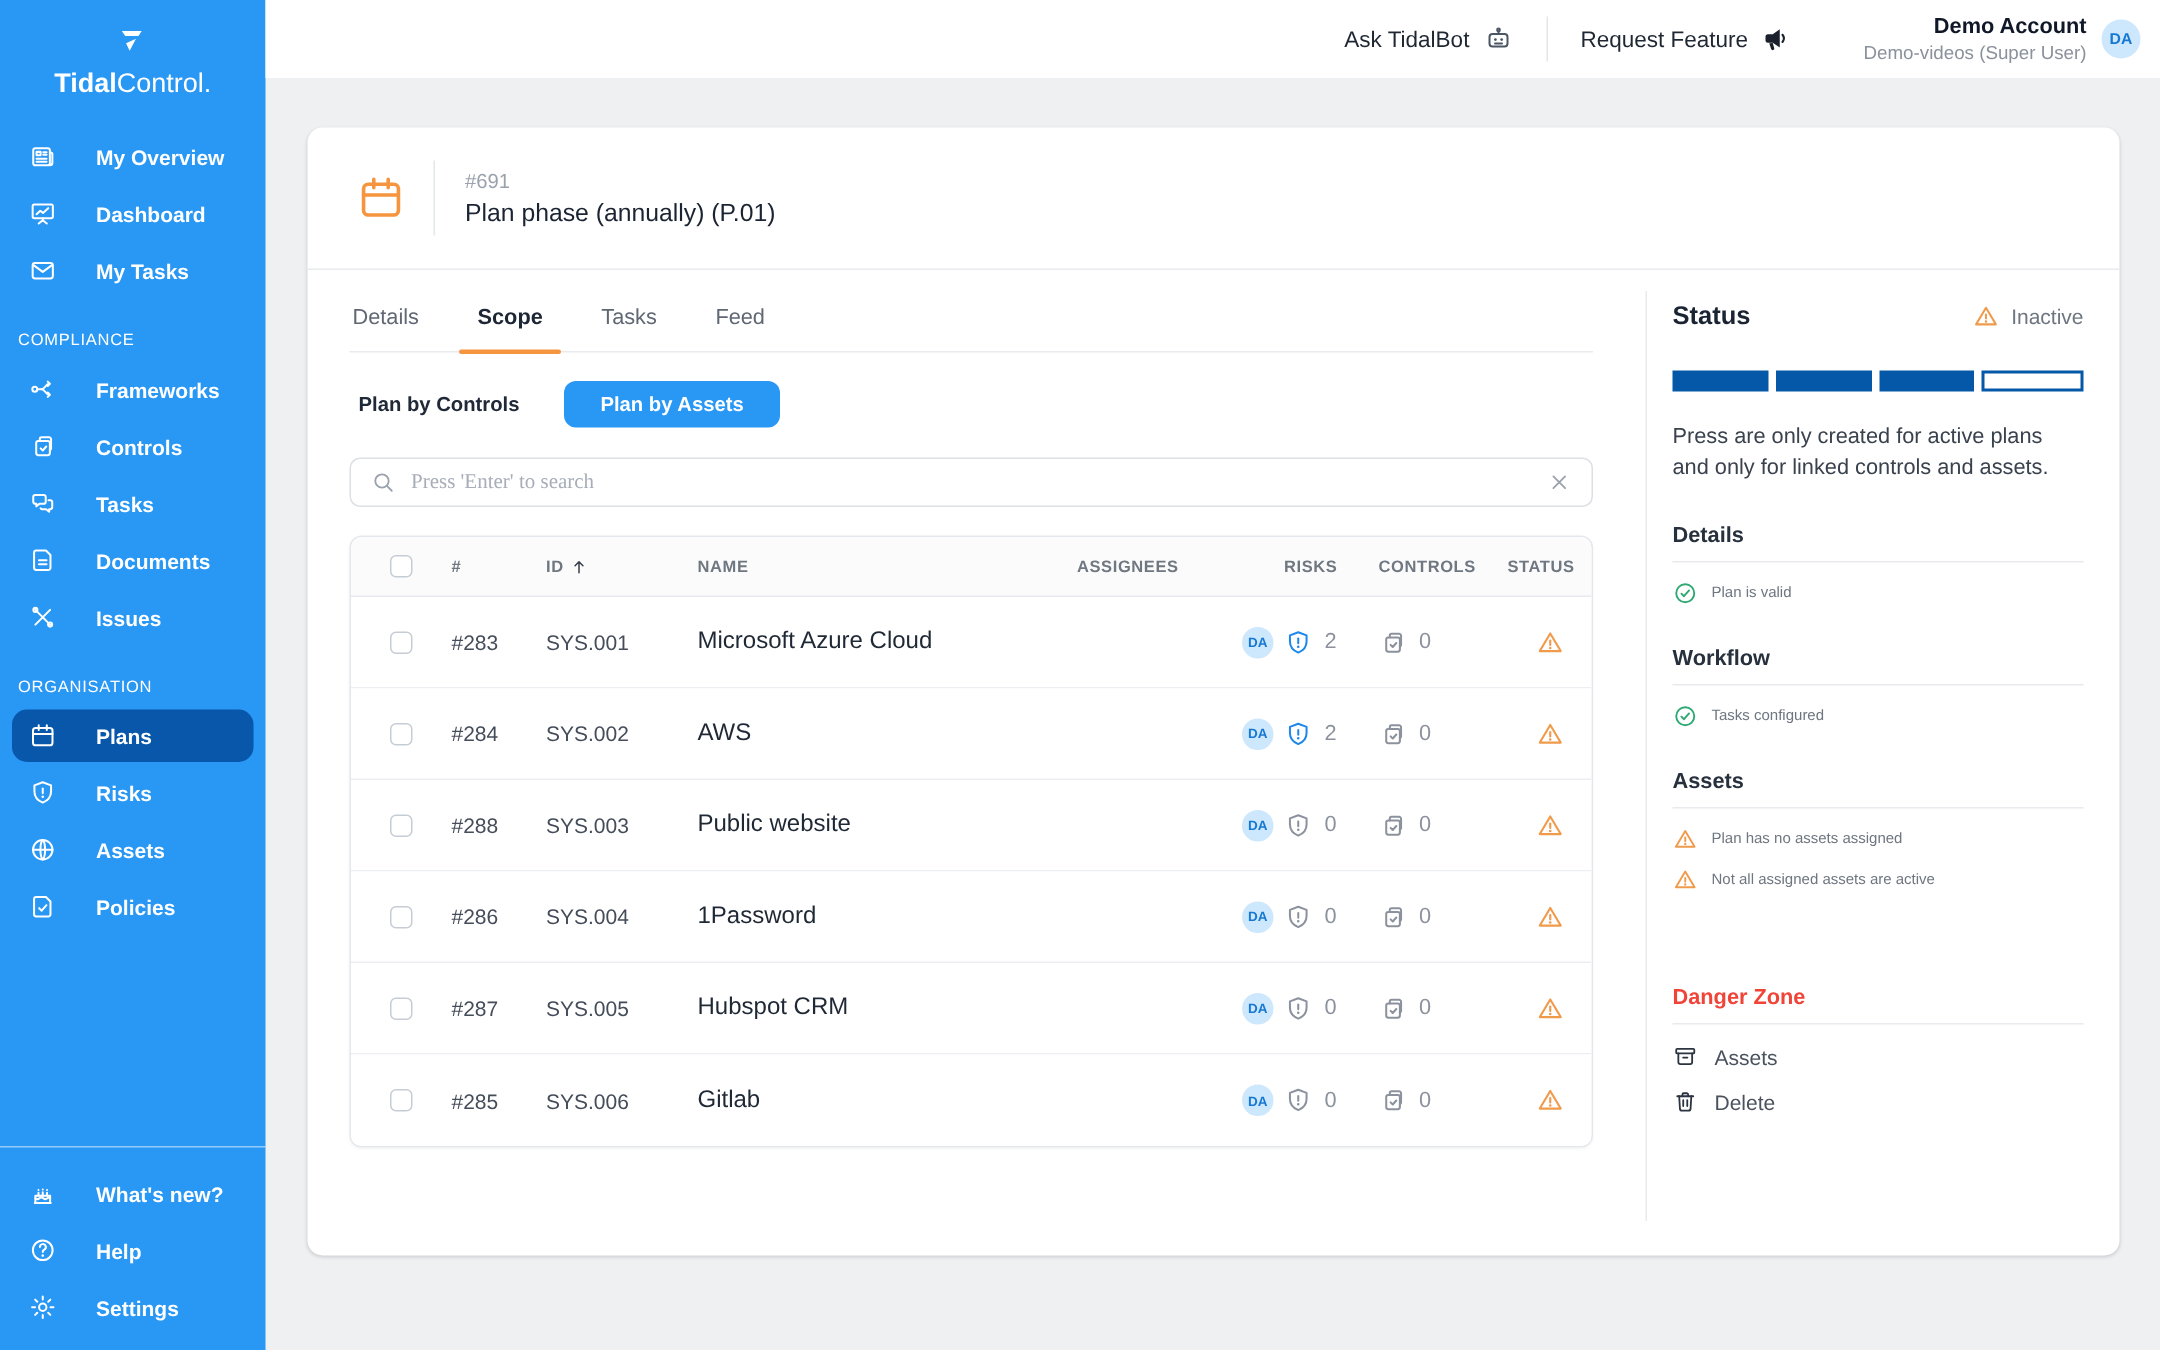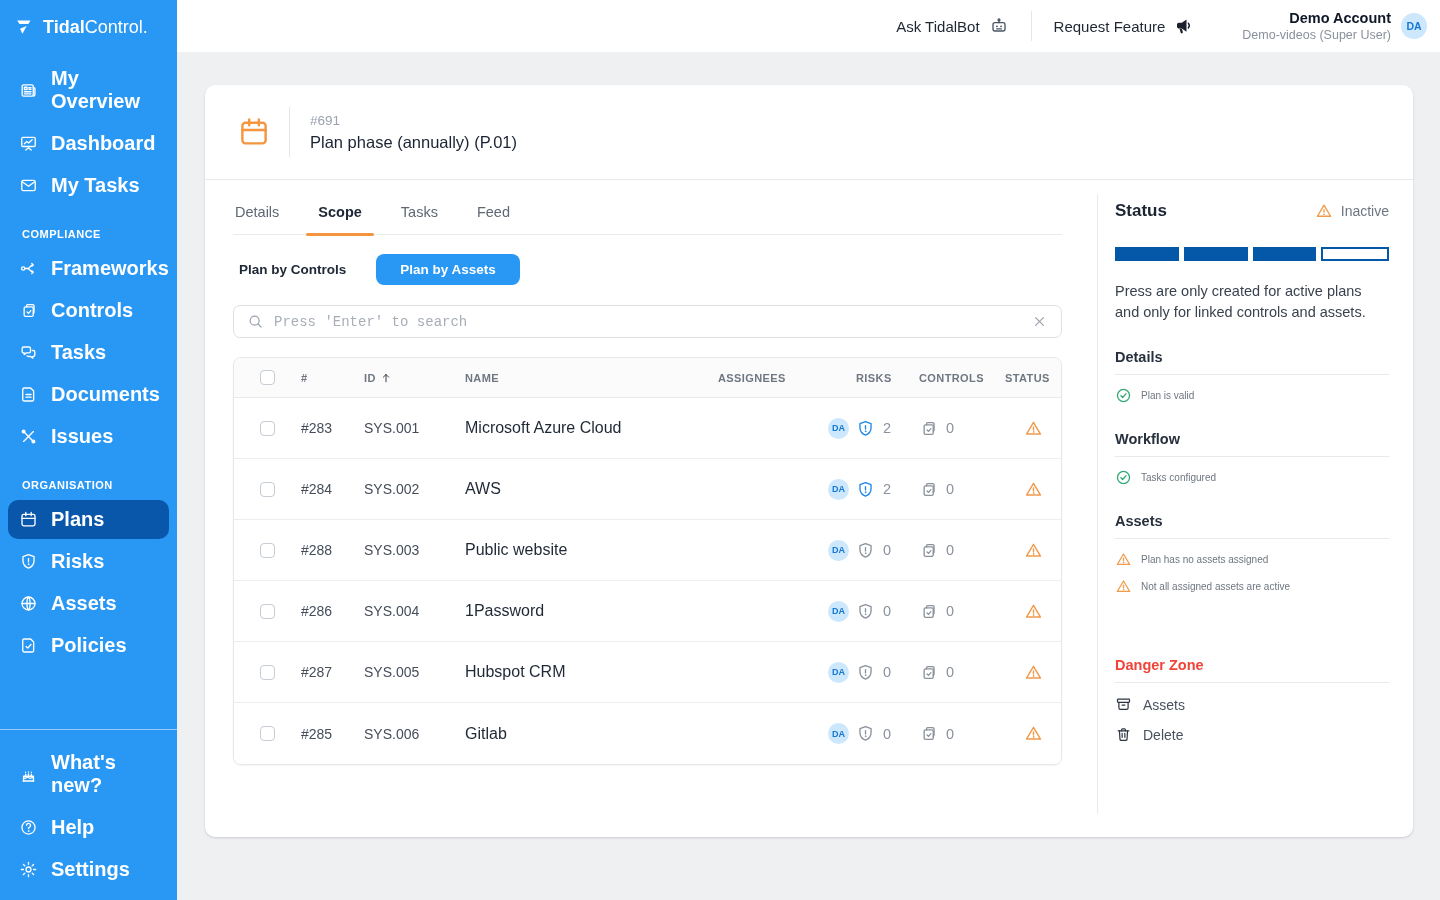--- a/index.html
+++ b/index.html
@@ -3,28 +3,28 @@
 <meta charset="utf-8">
 <style>
   * { margin:0; padding:0; box-sizing:border-box; }
   html,body { width:1440px; height:900px; overflow:hidden; }
   body { font-family:"Liberation Sans", sans-serif; background:#eef0f2; display:flex; }
   .ic { display:inline-block; }
   .ic svg { width:100%; height:100%; display:block; }
 
   
   .sidebar { width:177px; min-width:177px; height:900px; background:var(--sidebar-blue); color:#fff; display:flex; flex-direction:column; }
-  .logo { display:flex; align-items:center; gap:7px; padding:16px 14px 18px 14px; font-size:18px; }
+  .logo { display:flex; align-items:center; gap:7px; padding:16px 14px 18px 14px; font-size:18px;flex-direction:column; }
   .logo .mark { width:22px; height:22px; }
   .logo .bold { font-weight:700; }
   .logo .lite { font-weight:400; }
-  .nav-item { display:flex; align-items:center; gap:13px; margin:3px 8px; padding:8px 8px 8px 11px; border-radius:10px; font-size:20px; font-weight:600; cursor:pointer; }
+  .nav-item { display:flex; align-items:center; gap:26px; margin:3px 8px; padding:8px 8px 8px 11px; border-radius:10px; font-size:14px; font-weight:600; cursor:pointer; }
   .nav-item .ic { width:19px; height:19px; flex:none; }
   .nav-item.active { background:var(--active-blue); }
-  .section-label { padding:20px 22px 6px; font-size:11px; font-weight:700; letter-spacing:.5px; }
+  .section-label { padding:20px 12px 6px; font-size:11px; font-weight:400; letter-spacing:.5px; }
   .sb-spacer { flex:1; }
   .sb-divider { height:1px; background:rgba(255,255,255,.5); margin:10px 0 10px; }
   .sb-footer { padding-bottom:8px; }
 
   
   .main { flex:1; display:flex; flex-direction:column; min-width:0; }
   .topbar { height:52px; background:#fff; display:flex; align-items:center; justify-content:flex-end; padding-right:13px; flex:none; }
   .tb-btn { display:flex; align-items:center; gap:9px; font-size:15px; color:#1f2733; padding:0 22px; cursor:pointer; }
   .tb-btn .ic { width:20px; height:20px; }
   .tb-sep { width:1px; height:30px; background:#e3e6ea; }
@@ -52,21 +52,21 @@
   .tab { font-size:14.5px; color:#606874; padding:11px 2px 14px; position:relative; cursor:pointer; }
   .tab.active { color:#1d2635; font-weight:700; }
   .tab.active::after { content:""; position:absolute; left:-10px; right:-10px; bottom:-2px; height:3px; background:var(--orange); border-radius:3px; }
 
   .toggle-row { display:flex; align-items:center; gap:24px; margin-top:19px; }
   .toggle-plain { font-size:13.5px; font-weight:700; color:#202938; cursor:pointer; padding:0 6px; }
   .toggle-active { font-size:13.5px; font-weight:700; color:#fff; background:var(--accent-blue); border-radius:8px; padding:8px 24px; cursor:pointer; }
 
   .searchbox { margin-top:20px; height:33px; border:1px solid #dcdfe4; border-radius:7px; display:flex; align-items:center; padding:0 13px; gap:10px; background:#fff; }
   .searchbox .ic { width:17px; height:17px; color:#9aa2ad; flex:none; }
-  .searchbox input { flex:1; border:none; outline:none; font-size:14px; font-family:Liberation Mono, monospace; color:#374151; background:transparent; }
+  .searchbox input { flex:1; border:none; outline:none; font-size:14px; font-family:Liberation Serif, serif; color:#374151; background:transparent; }
   .searchbox input::placeholder { color:#a7aeb8; }
   .clear-x { width:15px; height:15px; color:#9aa2ad; cursor:pointer; flex:none; }
 
   .table { margin-top:19px; border:1px solid #e4e7ec; border-radius:8px; overflow:hidden; box-shadow:0 1px 2px rgba(16,24,40,.05); }
   .tgrid { display:grid; grid-template-columns:67px 63px 101px 1fr 138px 63px 86px 56px; align-items:center; }
   .thead { height:40px; background:#fbfbfc; border-bottom:1px solid #e8eaee; }
   .hcell { font-size:11px; font-weight:700; color:#6f7781; letter-spacing:.4px; display:flex; align-items:center; gap:3px; }
   .sort-ic { width:14px; height:14px; color:#343b46; }
   .trow { height:61px; border-bottom:1px solid #eceef1; background:#fff; cursor:pointer; }
   .trow:last-child { border-bottom:none; }

